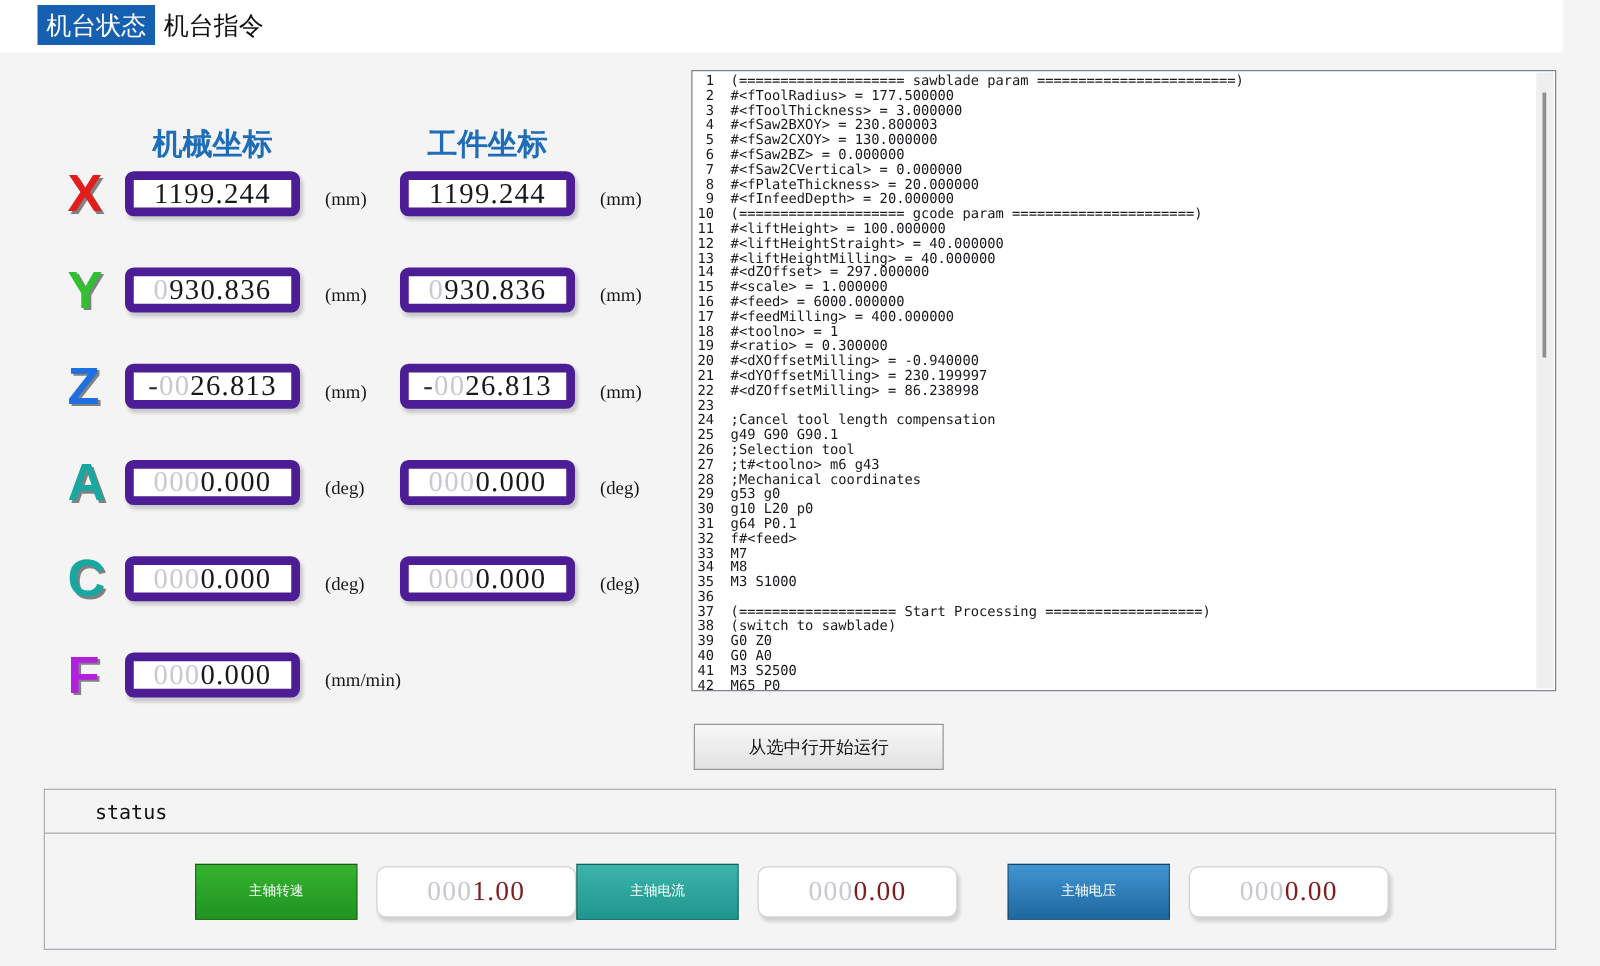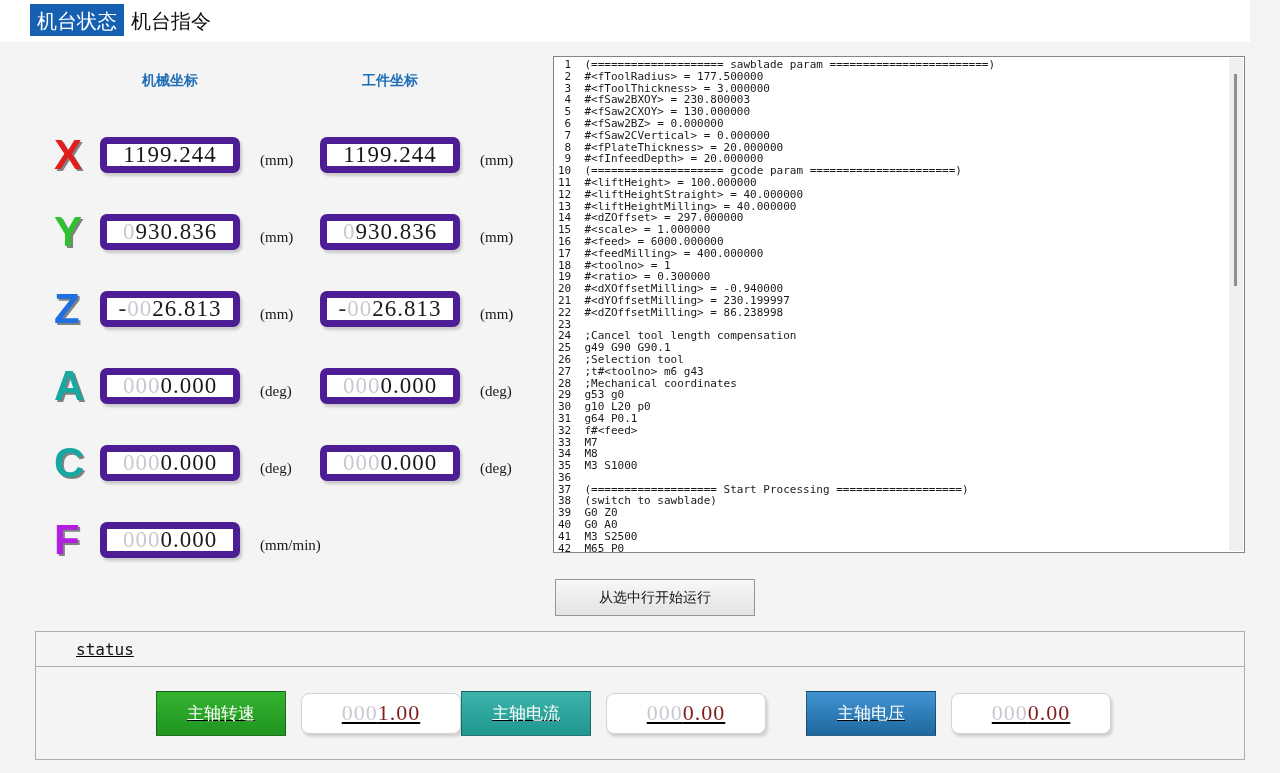--- a/index.html
+++ b/index.html
@@ -19,21 +19,21 @@
   .tabs { position:absolute; left:30px; top:4px; display:flex; }
   .tab {
     height:32px; line-height:34px; padding:0 7px;
     font-size:20px; color:#111; cursor:pointer; white-space:nowrap;
   }
   .tab.active { background:#1660b2; color:#ffffff; }
 
   
   .coord-headers { position:absolute; left:40px; top:72px; width:500px; display:flex; }
   .coord-header {
-    width:140px; text-align:center; font-size:14px; font-weight:bold; color:#1e6db6;
+    width:140px; text-align:center; font-size:24px; font-weight:bold; color:#1e6db6;margin-top:27px;
   }
   .coord-header.h1 { margin-left:60px; }
   .coord-header.h2 { margin-left:80px; }
 
   .axes { position:absolute; left:40px; top:116px; width:560px; }
   .axis-row { display:flex; align-items:center; height:77px; }
   .axis-letter {
     width:60px; font-size:42px; font-weight:900; line-height:1;
     text-shadow:2px 2px 0 rgba(35,35,35,0.55);
     padding-left:14px;
@@ -80,34 +80,34 @@
     position:absolute; left:555px; top:579px; width:200px; height:37px;
     background:linear-gradient(#f7f7f7,#e3e3e3);
     border:1px solid #969696;
     font-size:14px; color:#111; text-align:center; line-height:35px;
     cursor:pointer;
   }
 
   
   .status-box {
     position:absolute; left:35px; top:631px; width:1210px; height:129px;
-    border:1px solid #a9afb5; background:#f4f4f5;text-decoration:underline;
+    border:1px solid #a9afb5; background:#f4f4f5;
   }
   .status-header {
     height:35px; border-bottom:1px solid #a9afb5;
     display:flex; align-items:center; padding-left:40px;
     font-family:"DejaVu Sans Mono", monospace; font-size:16px; color:#111;
   }
   .status-content {
     display:flex; align-items:center; height:92px; padding-left:120px;
   }
   .status-item { display:flex; align-items:center; }
   .status-btn {
     width:130px; height:45px; border:1px solid rgba(0,0,0,0.35);
-    color:#ffffff; font-size:17px; text-align:center; line-height:43px;
+    color:#ffffff; font-size:11px; text-align:center; line-height:43px;
     cursor:pointer; white-space:nowrap;
   }
   .status-field {
     width:160px; height:41px; margin-left:15px;
     background:#ffffff; border:1px solid #d2d2d2; border-radius:8px;
     box-shadow:2px 3px 3px rgba(0,0,0,0.14);
     display:flex; align-items:center; justify-content:center;
     font-family:"Liberation Serif", serif; font-size:22px; letter-spacing:1px;
   }
   .status-field .dim { color:#c6cad0; }

